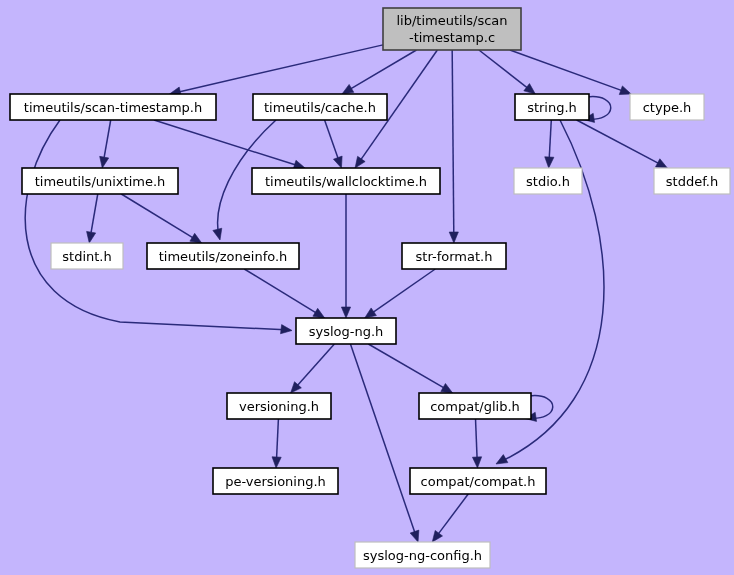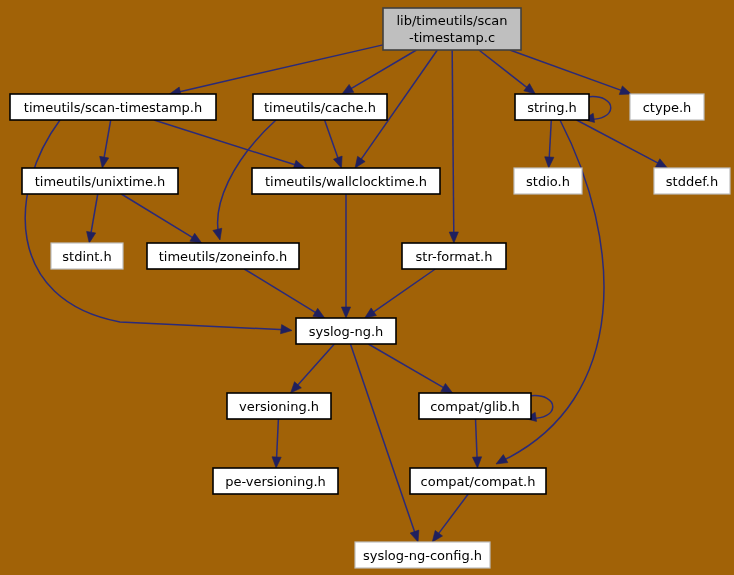--- a/index.html
+++ b/index.html
@@ -4,21 +4,21 @@
 <style>
   html, body {
     margin: 0;
     padding: 0;
     background: #ffffff;
   }
   #graph-root {
     position: relative;
     width: 734px;
     height: 575px;
-    background: #a16207;
+    background: #c4b5fd;
     font-family: "DejaVu Sans", "Liberation Sans", sans-serif;
     overflow: hidden;
   }
   svg#graph-svg {
     position: absolute;
     top: 0;
     left: 0;
     width: 734px;
     height: 575px;
   }

